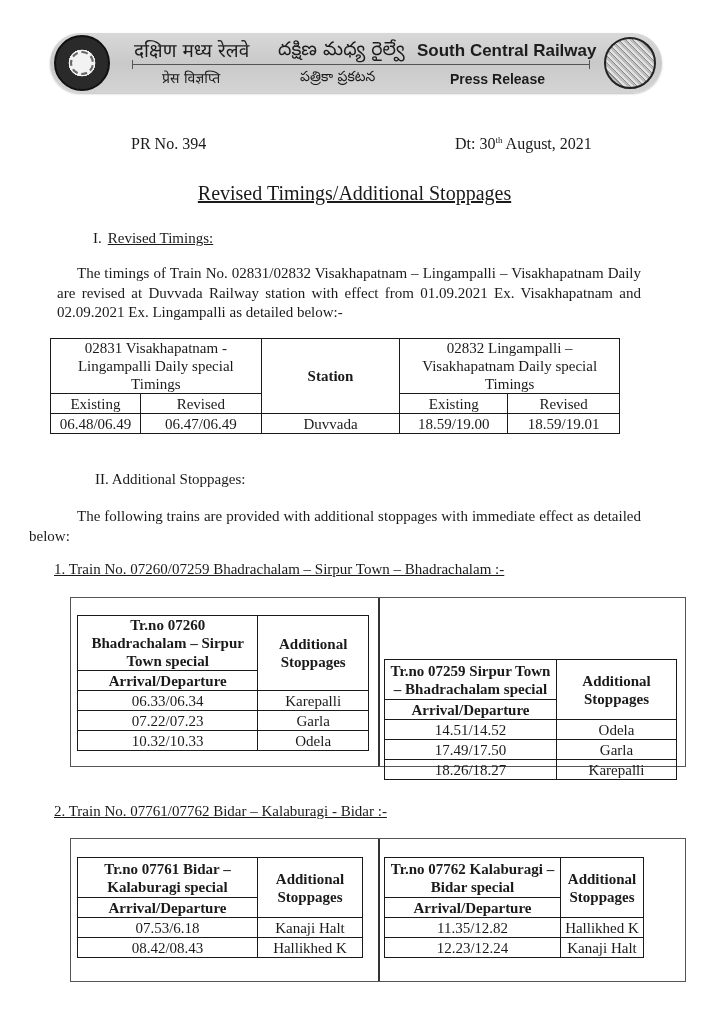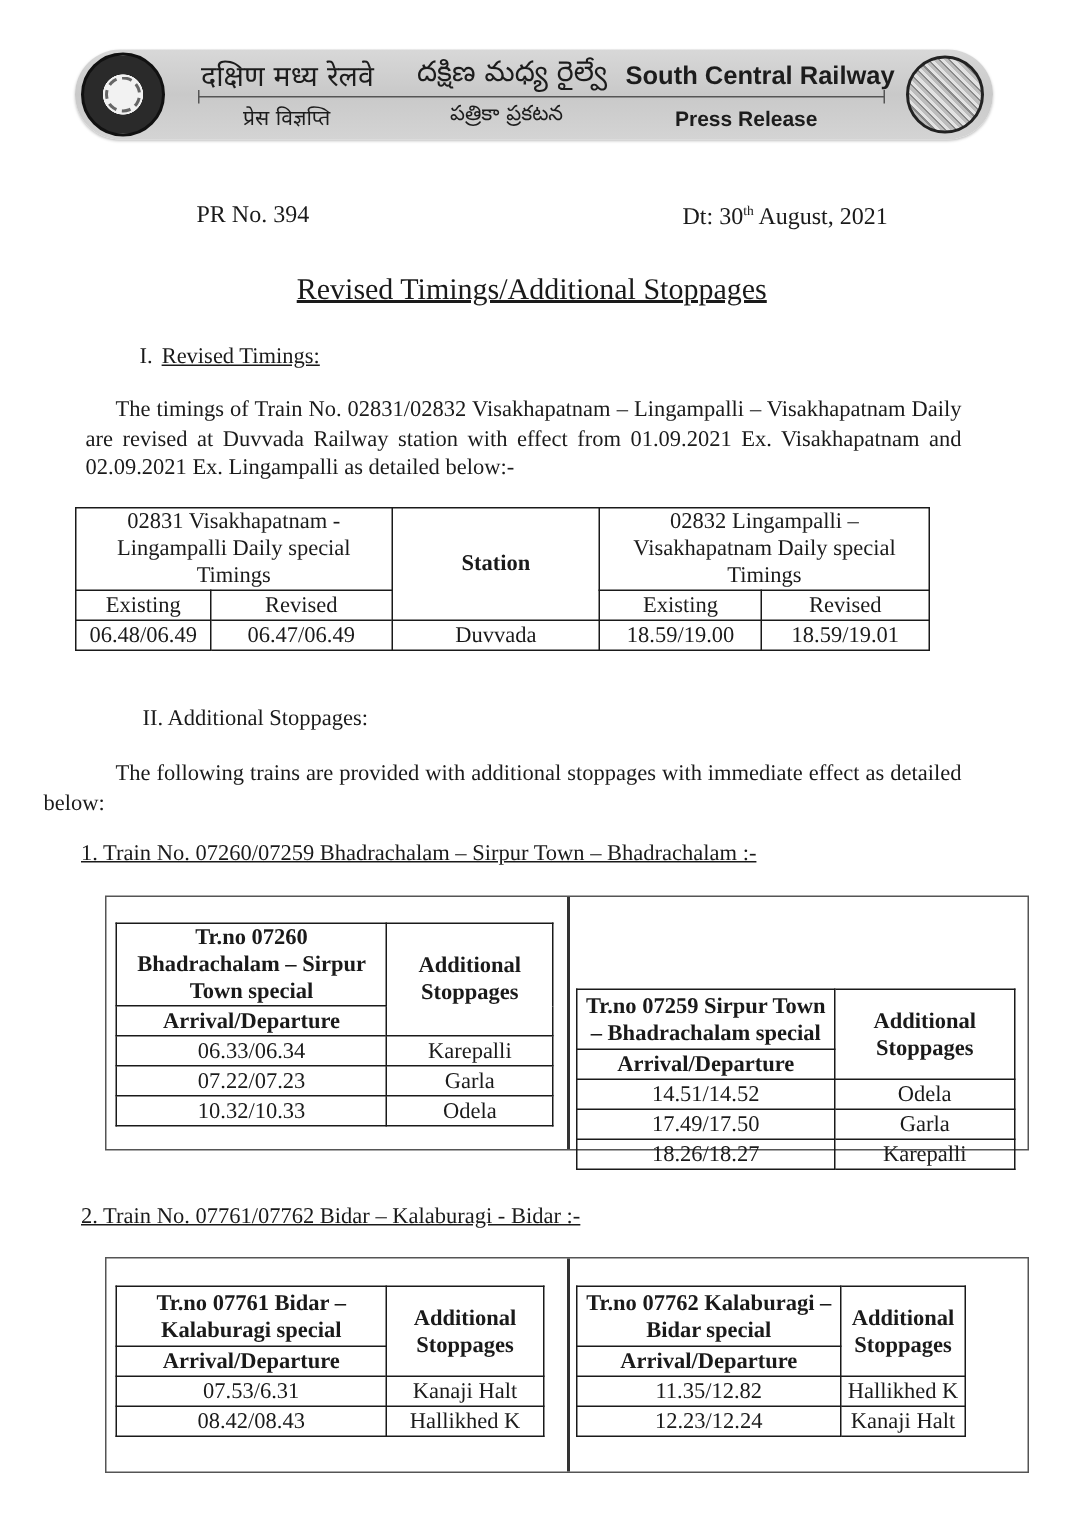--- a/index.html
+++ b/index.html
@@ -206,21 +206,21 @@
 <table class="st s2a">
   <tbody>
       <tr class="hdr">
     <td style="width:180px" class="bold">Tr.no 07761 Bidar – Kalaburagi  special</td>
     <td class="bold" rowspan="2">Additional Stoppages</td>
   </tr>
   <tr class="hdr2">
         <td class="bold">Arrival/Departure</td>
       </tr>
   <tr class="row">
-        <td>07.53/6.31</td>
+        <td>07.53/6.18</td>
         <td>Kanaji Halt</td>
       </tr>
   <tr class="row">
         <td>08.42/08.43</td>
         <td>Hallikhed K</td>
       </tr>
 </tbody>
   </table>
 
 <table class="st s2b">

